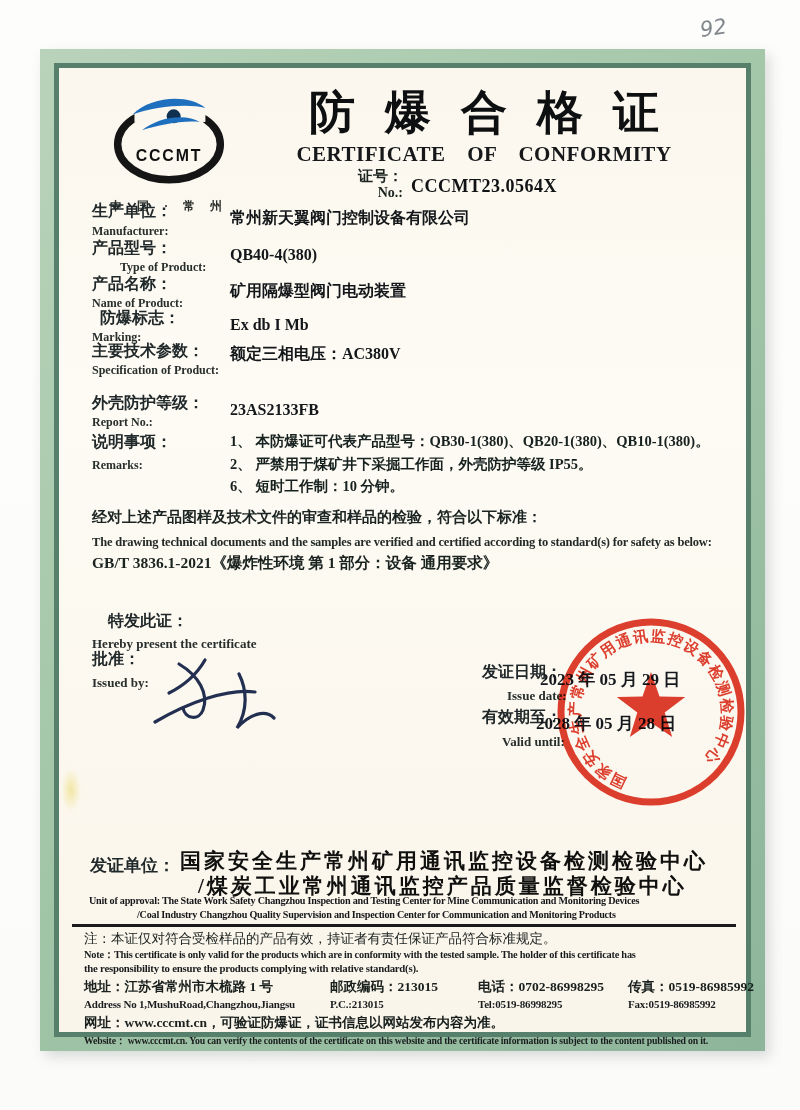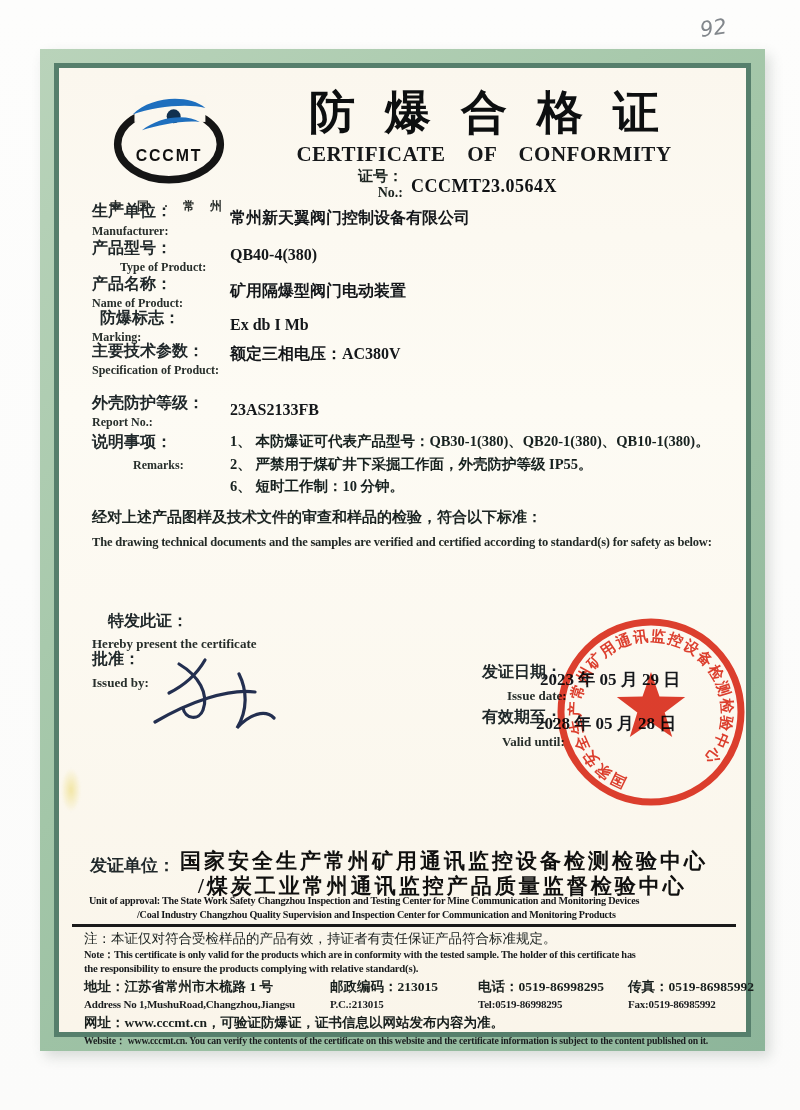--- a/index.html
+++ b/index.html
@@ -121,27 +121,28 @@
 
     <div class="abs lab-cn" style="left:33px;top:273px;">主要技术参数：</div>
     <div class="abs lab-en" style="left:33px;top:295px;">Specification of Product:</div>
     <div class="abs val-b" style="left:171px;top:276px;text-align:center;">额定三相电压：AC380V</div>
 
     <div class="abs lab-cn" style="left:33px;top:325px;">外壳防护等级：</div>
     <div class="abs lab-en" style="left:33px;top:347px;">Report No.:</div>
     <div class="abs val-b" style="left:171px;top:333px;">23AS2133FB</div>
 
     <div class="abs lab-cn" style="left:33px;top:364px;">说明事项：</div>
-    <div class="abs lab-en" style="left:33px;top:390px;margin-left:41px;">Remarks:</div>
+    <div class="abs lab-en" style="left:33px;top:390px;">Remarks:</div>
     <div class="abs remark-item" style="left:171px;top:364px;">1、 本防爆证可代表产品型号：QB30-1(380)、QB20-1(380)、QB10-1(380)。</div>
     <div class="abs remark-item" style="left:171px;top:387px;">2、 严禁用于煤矿井下采掘工作面，外壳防护等级 IP55。</div>
     <div class="abs remark-item" style="left:171px;top:409px;">6、 短时工作制：10 分钟。</div>
 
     <div class="abs std-en" style="left:33px;top:467px;">The drawing technical documents and the samples are verified and certified according to standard(s) for safety as below:</div>
     <div class="abs std-cn" style="left:33px;top:440px;">经对上述产品图样及技术文件的审查和样品的检验，符合以下标准：</div>
+    <div class="abs gb" style="left:33px;top:485px;">GB/T 3836.1-2021《爆炸性环境  第 1 部分：设备  通用要求》</div>
 
     <div class="abs lab-cn" style="left:33px;top:543px;padding-left:16px;">特发此证：</div>
     <div class="abs lab-en" style="left:33px;top:568px;font-size:13px;">Hereby present the certificate</div>
     <div class="abs lab-cn" style="left:33px;top:581px;">批准：</div>
     <div class="abs lab-en" style="left:33px;top:607px;font-size:13px;">Issued by:</div>
 
     <svg class="abs" style="left:88px;top:580px;" width="150" height="100" viewBox="0 0 150 100">
       <title>宋良</title>
       <g fill="none" stroke="#232f50" stroke-width="3.2" stroke-linecap="round">
         <path d="M58,12 C50,26 36,38 22,45"></path>
@@ -177,21 +178,21 @@
     <div class="abs appr-en fitx" style="left:78px;top:841px;">/Coal Industry Changzhou Quality Supervision and Inspection Center for Communication and Monitoring Products</div>
 
     <div class="abs rule" style="left:13px;top:856px;width:664px;"></div>
 
     <div class="abs note-cn" style="left:25px;top:862px;">注：本证仅对符合受检样品的产品有效，持证者有责任保证产品符合标准规定。</div>
     <div class="abs note-en fitx" style="left:25px;top:880px;">Note：This certificate is only valid for the products which are in conformity with the tested sample. The holder of this certificate has</div>
     <div class="abs note-en" style="left:25px;top:894px;">the responsibility to ensure the products complying with relative standard(s).</div>
 
     <div class="abs foot-cn" style="left:25px;top:910px;">地址：江苏省常州市木梳路 1 号</div>
     <div class="abs foot-cn" style="left:271px;top:910px;">邮政编码：213015</div>
-    <div class="abs foot-cn" style="left:419px;top:910px;">电话：0519-86998295</div>
+    <div class="abs foot-cn" style="left:419px;top:910px;">电话：0702-86998295</div>
     <div class="abs foot-cn" style="left:569px;top:910px;">传真：0519-86985992</div>
 
     <div class="abs foot-en" style="left:25px;top:930px;">Address No 1,MushuRoad,Changzhou,Jiangsu</div>
     <div class="abs foot-en" style="left:271px;top:930px;">P.C.:213015</div>
     <div class="abs foot-en" style="left:419px;top:930px;">Tel:0519-86998295</div>
     <div class="abs foot-en" style="left:569px;top:930px;">Fax:0519-86985992</div>
 
     <div class="abs foot-cn" style="left:25px;top:946px;">网址：www.cccmt.cn，可验证防爆证，证书信息以网站发布内容为准。</div>
     <div class="abs foot-en fitx" style="left:25px;top:966px;font-size:10.2px;">Website： www.cccmt.cn. You can verify the contents of the certificate on this website and the certificate information is subject to the content published on it.</div>
 

